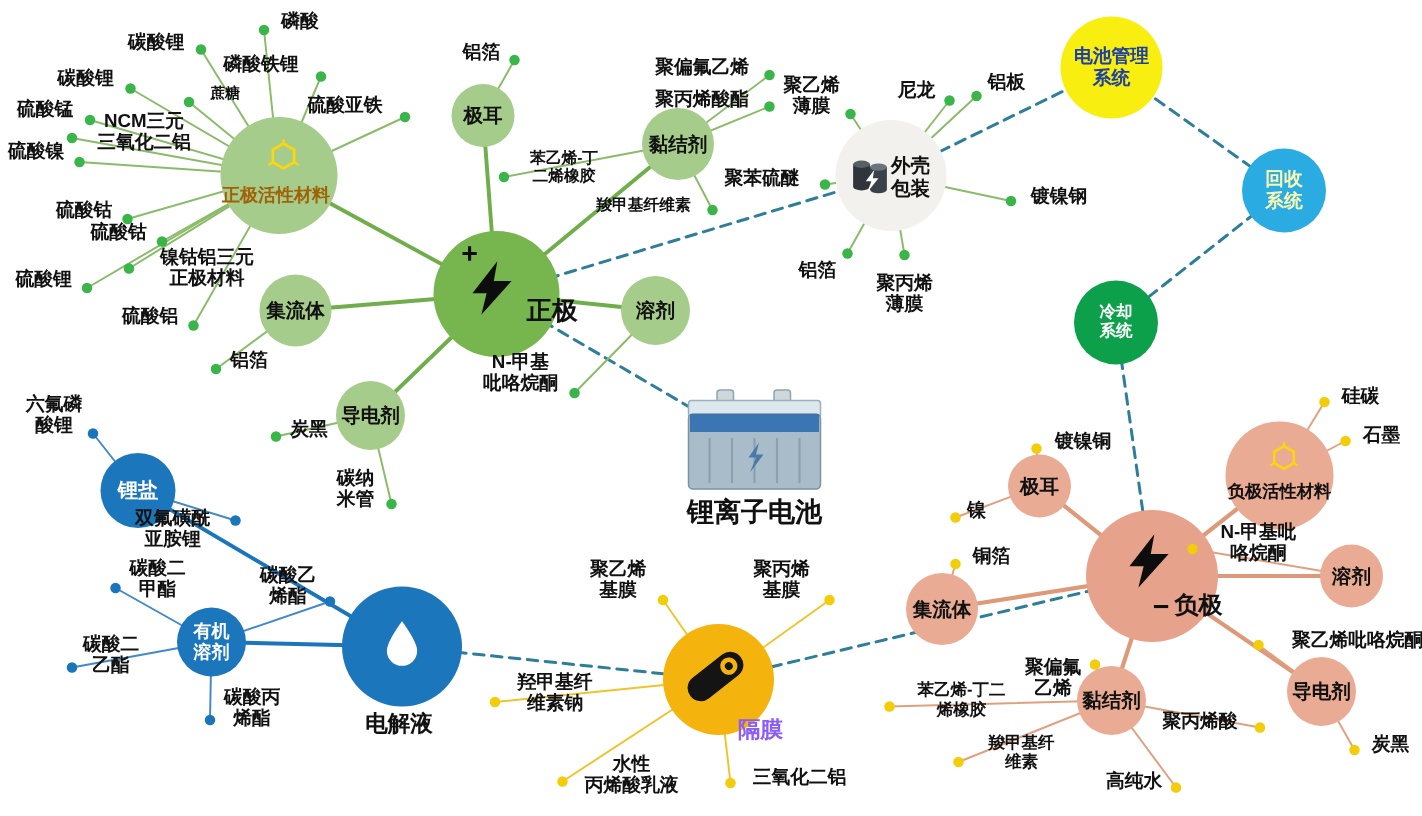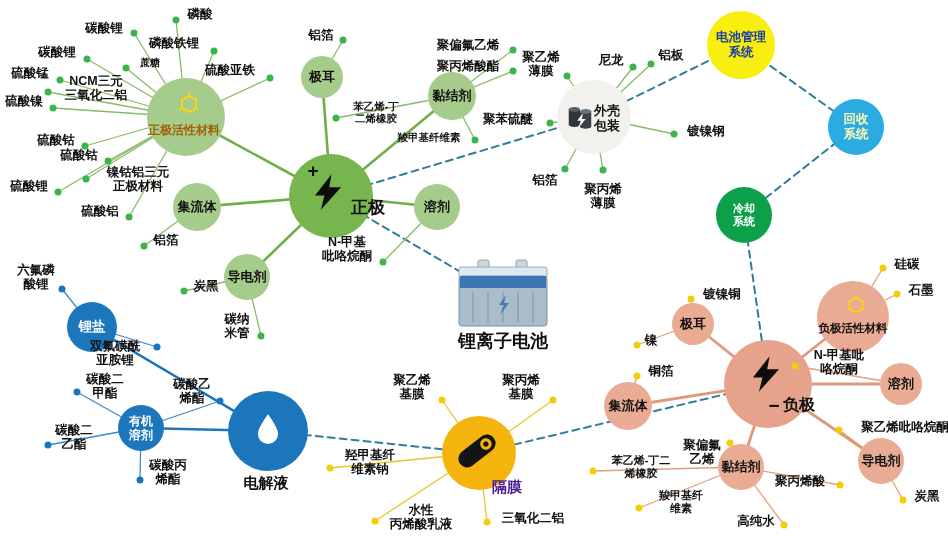--- a/index.html
+++ b/index.html
@@ -130,21 +130,21 @@
       <div class="circle" style="left: 442px; top: 416px; width: 74px; height: 74px; background: rgb(245, 180, 13);"></div>
       <span class="icon" style="left: 477px; top: 451px; width: 40px; height: 40px;">
         <svg viewBox="0 0 32 32">
           <g transform="rotate(-38 16 16)">
             <rect x="-1" y="9" width="34" height="14" rx="7" fill="#141414"></rect>
             <circle cx="25" cy="16" r="4.6" fill="#f5b40d"></circle>
             <circle cx="25" cy="16" r="2.1" fill="#141414"></circle>
           </g>
         </svg>
       </span>
-      <div class="nlabel" style="left: 507px; top: 487px; font-size: 15px; color: #4c1d95;">隔膜</div>
+      <div class="nlabel" style="left: 507px; top: 487px; font-size: 15px; color: #8b5cf6;">隔膜</div>
       <div class="circle" style="left: 557px; top: 80px; width: 74px; height: 74px; background: rgb(242, 241, 237);"></div>
       <span class="icon" style="left: 580px; top: 117px; width: 30px; height: 30px;">
         <svg viewBox="0 0 32 32">
           <ellipse cx="10" cy="24" rx="6" ry="2.6" fill="#2f353b"></ellipse>
           <rect x="4" y="8" width="12" height="16" fill="#2f353b"></rect>
           <ellipse cx="10" cy="8" rx="6" ry="2.6" fill="#575f67"></ellipse>
           <ellipse cx="22" cy="26" rx="6" ry="2.6" fill="#3a4148"></ellipse>
           <rect x="16" y="10" width="12" height="16" fill="#3a4148"></rect>
           <ellipse cx="22" cy="10" rx="6" ry="2.6" fill="#6a747d"></ellipse>
           <path d="M19 12 l-6 8 h4 l-3 8 8 -10 h-4 z" fill="#ffffff"></path>

